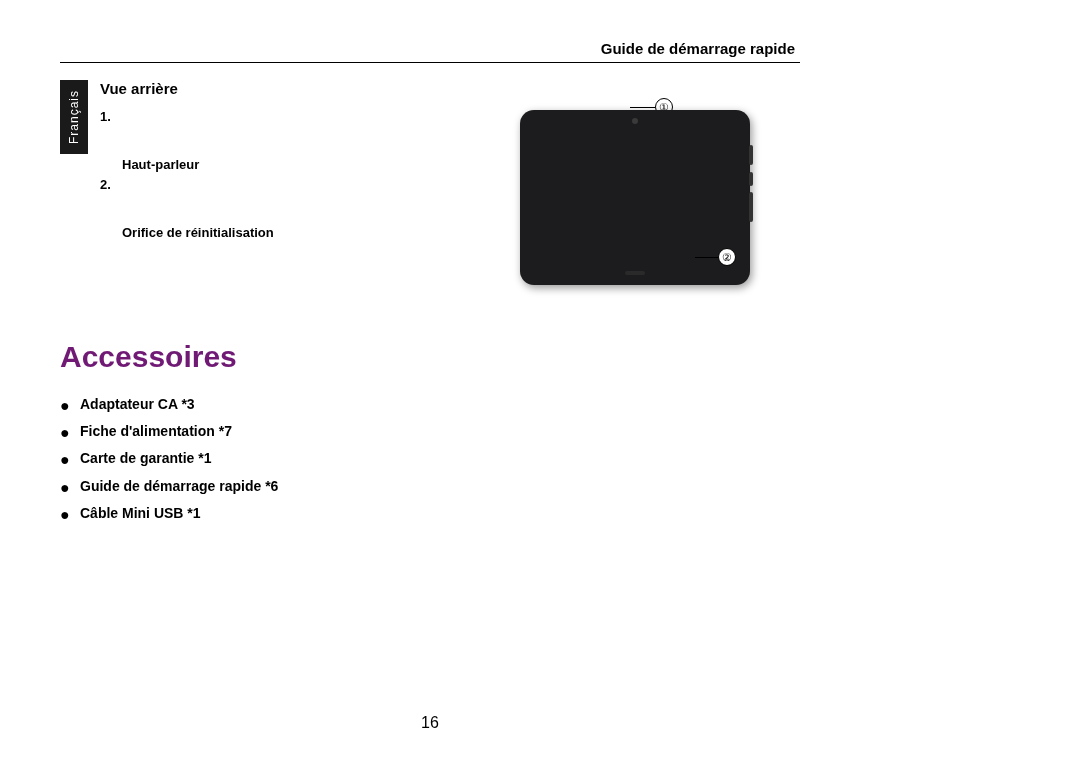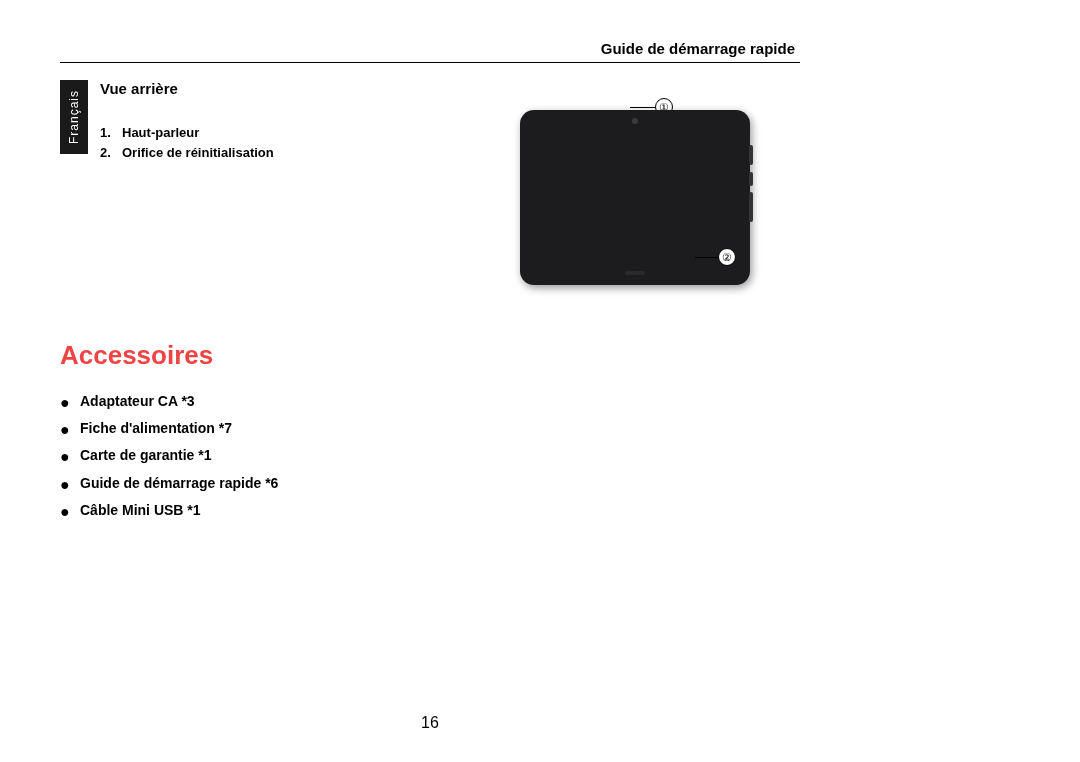--- a/index.html
+++ b/index.html
@@ -74,21 +74,21 @@
       position: absolute;
       top: 80px;
       left: 100px;
       right: 60px;
     }
 
     .vue-title {
       font-size: 15px;
       font-weight: bold;
       color: #000000;
-      margin-bottom: 28px;
+      margin-bottom: 12px;
     }
 
     .vue-list {
       list-style: none;
       padding: 0;
     }
 
     .vue-list li {
       font-size: 13px;
       color: #000000;
@@ -98,20 +98,21 @@
       gap: 6px;
     }
 
     .list-number {
       font-weight: bold;
       min-width: 16px;
     }
 
     .list-text {
       font-weight: bold;
+      margin-top: 48px;
     }
 
     
     .tablet-container {
       position: absolute;
       top: 80px;
       right: 80px;
       width: 280px;
       height: 220px;
     }
@@ -238,23 +239,23 @@
 
     
     .accessoires-section {
       position: absolute;
       top: 340px;
       left: 60px;
       right: 60px;
     }
 
     .accessoires-title {
-      font-size: 26px;
-      font-weight: bold;
-      color: #ef4444;
+      font-size: 30px;
+      font-weight: bold;
+      color: #701a75;
       margin-bottom: 22px;
     }
 
     .accessoires-list {
       list-style: none;
       padding: 0;
     }
 
     .accessoires-list li {
       font-size: 14px;

